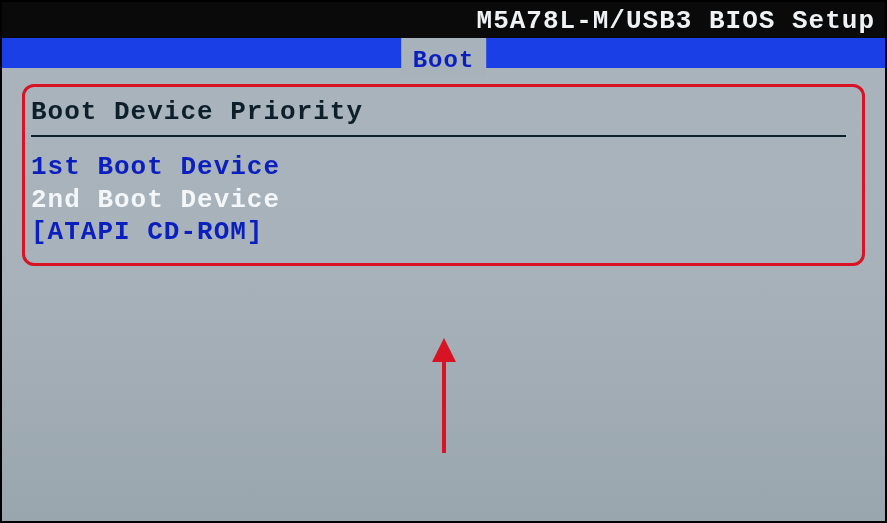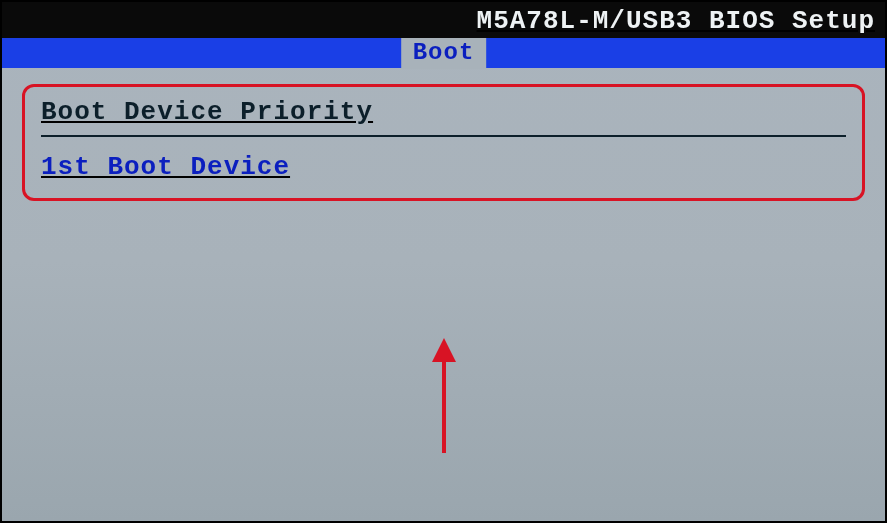--- a/index.html
+++ b/index.html
@@ -13,21 +13,20 @@
     position: relative;
   }
   .screen {
     position: absolute;
     top: 0;
     left: 0;
     width: 887px;
     height: 523px;
     background: linear-gradient(180deg, #aab4bd 0%, #a8b2ba 50%, #9aa6ae 100%);
     border: 2px solid #000;
-    text-decoration: underline;
   }
   .title-bar {
     background: #0a0a0a;
     color: #eef2f4;
     font-size: 26px;
     letter-spacing: 1px;
     padding: 4px 10px 2px 10px;
     text-align: right;
     white-space: nowrap;
   }
@@ -37,31 +36,31 @@
     position: relative;
   }
   .menu-tab {
     position: absolute;
     left: 50%;
     transform: translateX(-50%);
     top: 0;
     background: #a8b2ba;
     color: #0b1fbf;
     font-size: 24px;
-    padding: 1px 12px 3px 12px;
+    padding: 9px 12px 3px 12px;
     letter-spacing: 1px;
   }
   .content-area {
     position: relative;
     padding: 16px 20px;
   }
   .highlight-box {
     border: 3px solid #d81324;
     border-radius: 12px;
-    padding: 10px 16px 14px 16px;
+    padding: 10px 16px 14px 6px;
     position: relative;
   }
   .section-title {
     color: #0c1f2a;
     font-size: 26px;
     letter-spacing: 1px;
     margin-bottom: 8px;
   }
   .divider {
     border: none;
@@ -106,23 +105,25 @@
     <div class="highlight-box">
 
       <div class="section-title">Boot Device Priority</div>
       <hr class="divider">
 
       <div class="row c-blue">
         <span class="row-label">1st Boot Device</span>
       </div>
 
       <div class="row c-white">
+        <span class="row-label">2nd Boot Device</span>
       </div>
 
       <div class="row c-blue">
+        <span class="row-value">[ATAPI CD-ROM]</span>
       </div>
 
     </div>
 
     <svg class="arrow" width="40" height="120">
       <line x1="20" y1="20" x2="20" y2="115" stroke="#d81324" stroke-width="4"></line>
       <polygon points="20,0 8,24 32,24" fill="#d81324"></polygon>
     </svg>
   </div>
 

